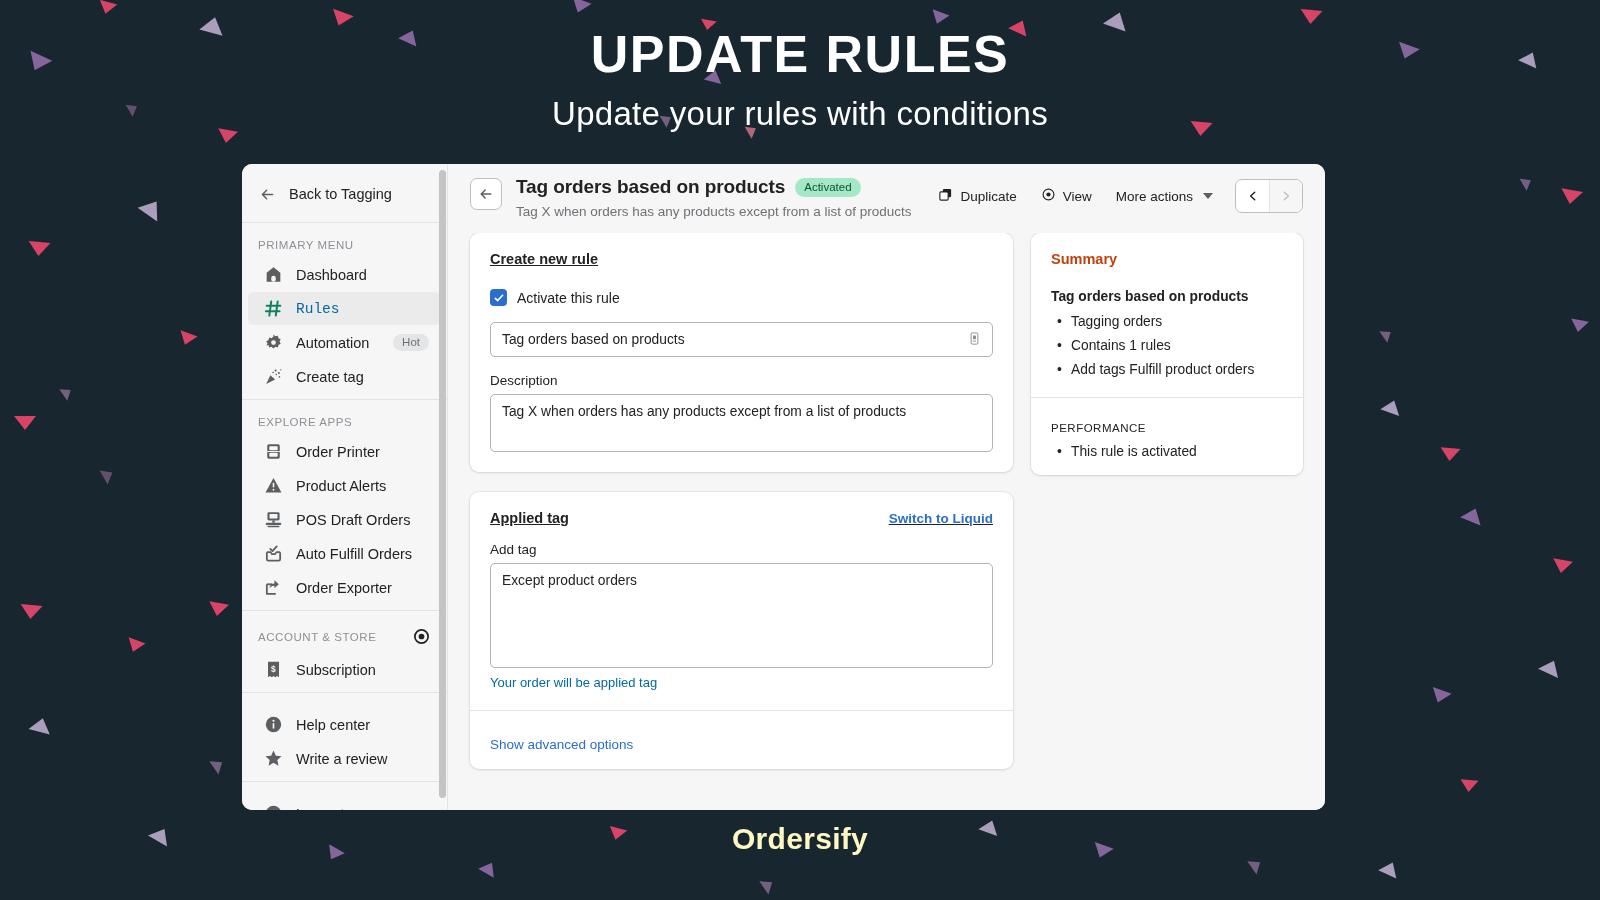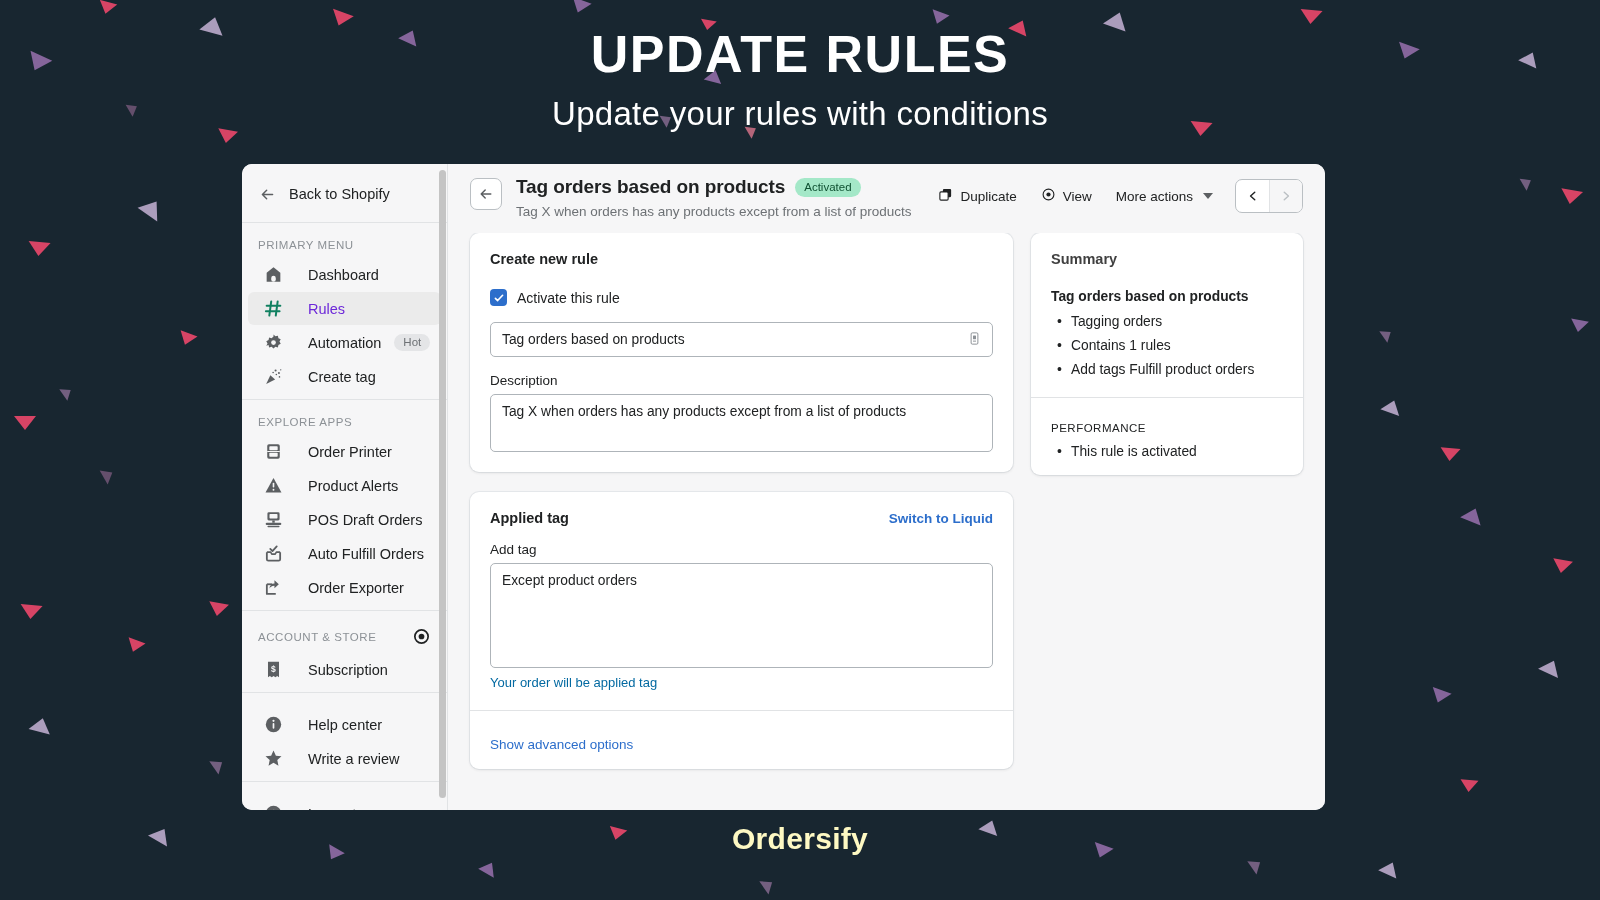--- a/index.html
+++ b/index.html
@@ -58,22 +58,22 @@
   .sb-section {
     font-size: 11.5px; letter-spacing: 0.55px; color: #8c9196;
     padding: 10px 16px 6px 16px; font-weight: normal;
     display: flex; align-items: center; justify-content: space-between;
   }
   .sb-item {
     display: flex; align-items: center; gap: 13px;
     height: 33px; padding: 0 12px 0 16px; margin: 1px 6px;
     border-radius: 6px; color: #202223; font-size: 14.5px;
   }
-  .sb-item.active { background: #ebebeb; color: #6d28d9; font-weight: 500; }
-  .sb-item .lbl { flex: 1 1 auto; white-space: nowrap; margin-left: 12px; }
+  .sb-item.active { background: #ebebeb; color: #0369a1; font-weight: 500; font-family: Liberation Mono, monospace; }
+  .sb-item .lbl { flex: 1 1 auto; white-space: nowrap; }
   .sb-badge {
     background: #e4e5e7; color: #6d7175; border-radius: 10px;
     font-size: 11.5px; padding: 2px 9px 3px 9px;
   }
   .sb-ico { width: 19px; height: 19px; display: inline-flex;
             align-items: center; justify-content: center; flex: 0 0 19px; }
   .sb-ico svg { display: block; }
 
   .sb-scroll {
     position: absolute; right: 1px; top: 6px;
@@ -125,21 +125,21 @@
   .col-left { flex: 1 1 auto; min-width: 0; display: flex; flex-direction: column; gap: 20px; }
   .col-right { flex: 0 0 272px; }
 
   .card {
     background: #ffffff; border-radius: 9px;
     box-shadow: 0 0 0 1px rgba(6,44,82,0.06), 0 1px 3px rgba(64,66,69,0.12);
   }
   .card-pad { padding: 18px 20px 20px 20px; }
   .card-h {
     font-size: 14.5px; font-weight: bold; color: #202223;
-    display: flex; align-items: center; justify-content: space-between;
+    display: flex; align-items: center; justify-content: space-between; text-decoration: underline;
   }
   .link { color: #2c6ecb; font-size: 13.5px; }
 
   .chk-row { display: flex; align-items: center; gap: 10px; margin-top: 22px; }
   .chk {
     width: 17px; height: 17px; border-radius: 4px; background: #2c6ecb;
     display: flex; align-items: center; justify-content: center; flex: 0 0 17px;
   }
   .chk-label { font-size: 14px; color: #202223; }
 
@@ -155,21 +155,21 @@
     margin-top: 6px; min-height: 58px; border: 1px solid #aeb4b9; border-radius: 5px;
     background: #ffffff; padding: 9px 11px; font-size: 13.8px; color: #202223;
   }
   .textarea.tall { min-height: 105px; }
   .helper { font-size: 13px; color: #0369a1; margin-top: 7px; }
 
   .card-foot {
     border-top: 1px solid #e1e3e5; padding: 24px 20px 16px 20px;
   }
 
-  .sum-title { font-size: 14.5px; font-weight: bold; color: #404040; }
+  .sum-title { font-size: 14.5px; font-weight: bold; color: #c2410c; }
   .sum-rule { font-size: 13.8px; font-weight: bold; color: #202223; margin-top: 22px; }
   .sum-list { list-style: none; margin-top: 10px; }
   .sum-list li {
     font-size: 13.8px; color: #202223; position: relative;
     padding-left: 20px; margin-top: 9px;
   }
   .sum-list li::before {
     content: "\2022"; position: absolute; left: 6px; top: -1px; color: #202223; font-size: 14px;
   }
   .perf-h {
@@ -240,21 +240,21 @@
 
 <div class="app-window">
 
   <div class="sidebar">
     <div class="sb-back">
       <span class="sb-ico">
         <svg width="17" height="17" viewBox="0 0 20 20" fill="none" stroke="#5c5f62" stroke-width="1.7" stroke-linecap="round" stroke-linejoin="round">
             <path d="M16 10H4M9 5l-5 5 5 5"></path>
           </svg>
       </span>
-      <span>Back to Shopify</span>
+      <span>Back to Tagging</span>
     </div>
     <div class="sb-divider"></div>
     <div id="sb-sections">
         <div class="sb-section">
           <span>PRIMARY MENU</span>
         </div>
         <div class="sb-item">
           <span class="sb-ico">
             <svg width="19" height="19" viewBox="0 0 20 20">
               <path d="M10 2.4L2.8 8.2V17.6h14.4V8.2L10 2.4z" fill="#5c5f62"></path>

